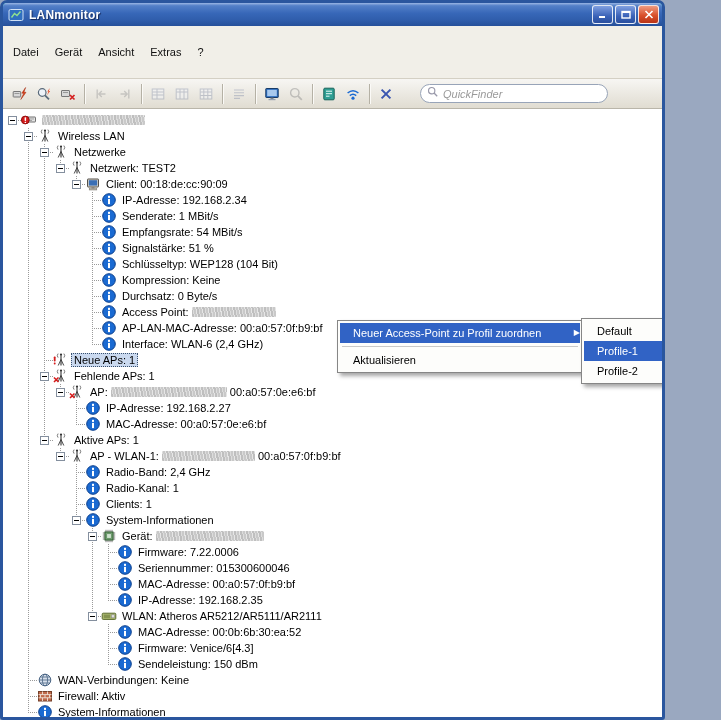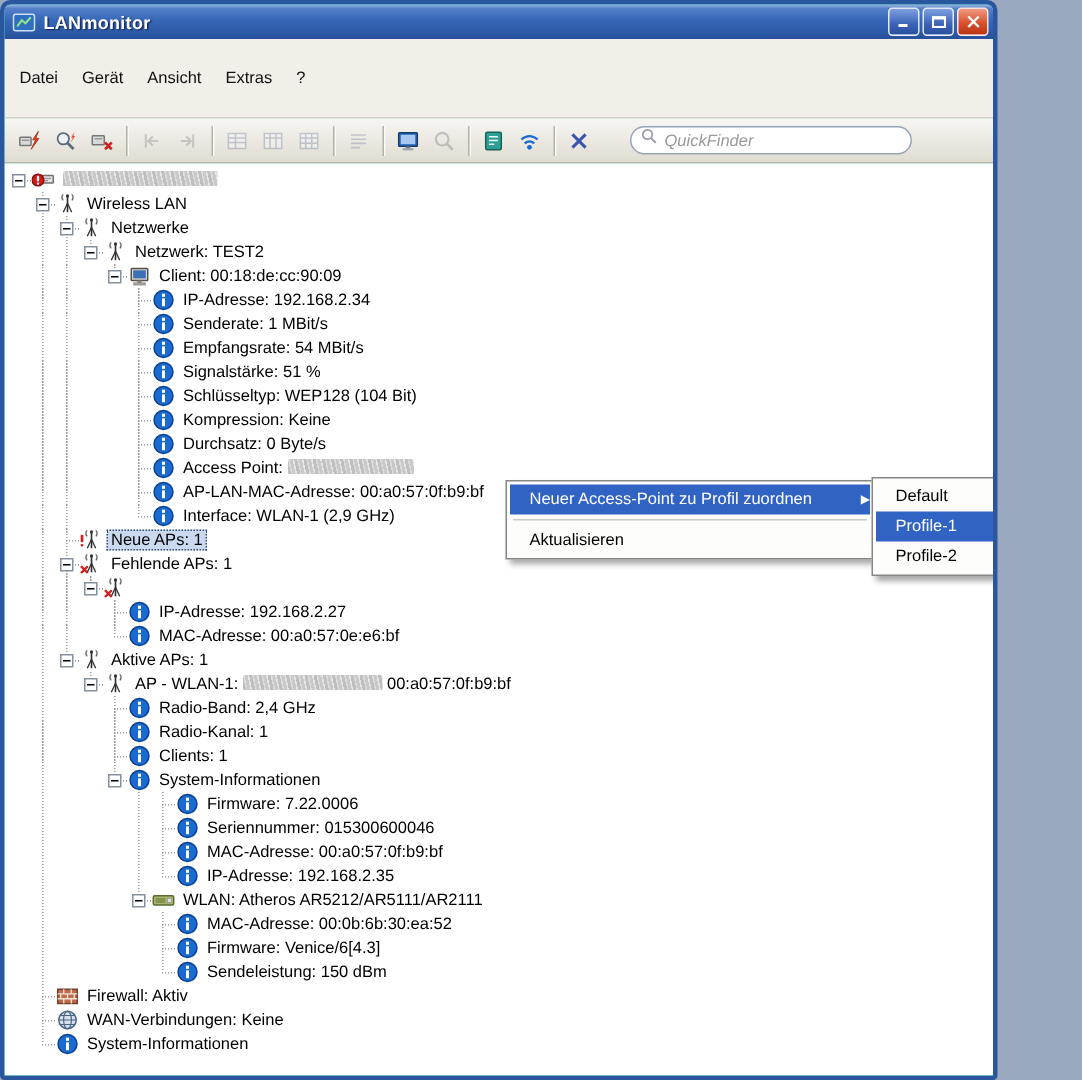--- a/index.html
+++ b/index.html
@@ -494,21 +494,21 @@
             <i class="up"></i>
             <i class="hz"></i>
           </span>
           <span class="icon16">
             <svg width="16" height="16" viewBox="0 0 16 16">
               <circle cx="8" cy="8" r="6.3" fill="#1a6ad2" stroke="#0c3f8c"></circle>
               <rect x="7" y="3.8" width="2" height="2.1" fill="#fff"></rect>
               <rect x="7" y="6.9" width="2" height="5.2" fill="#fff"></rect>
             </svg>
           </span>
-          <span class="tlabel">Interface: WLAN-1 (2,9 GHz)</span>
+          <span class="tlabel">Interface: WLAN-6 (2,4 GHz)</span>
         </div>
         <div class="tree-row">
           <span class="cell"></span>
           <span class="cell vline"></span>
           <span class="cell conn">
             <i class="up"></i>
             <i class="down"></i>
             <i class="hz"></i>
           </span>
           <span class="icon16">
@@ -561,20 +561,21 @@
           <span class="icon16">
             <svg width="16" height="16" viewBox="0 0 16 16">
               <path d="M8 3.2 L8 13.5" stroke="#333" stroke-width="1.1"></path>
               <path d="M5.2 13.5 L8 7.5 L10.8 13.5" stroke="#333" stroke-width="0.9" fill="none"></path>
               <circle cx="8" cy="2.6" r="1.1" fill="#333"></circle>
               <path d="M5.1 5.6 Q3.4 3.6 5.1 1.6" stroke="#666" fill="none" stroke-width="0.9"></path>
               <path d="M10.9 5.6 Q12.6 3.6 10.9 1.6" stroke="#666" fill="none" stroke-width="0.9"></path>
               <path d="M1 9.5 L5.5 14 M5.5 9.5 L1 14" stroke="#d41c1c" stroke-width="1.6"></path>
             </svg>
           </span>
+          <span class="tlabel">AP: <span class="blur" style="width: 116px;"></span> 00:a0:57:0e:e6:bf</span>
         </div>
         <div class="tree-row">
           <span class="cell"></span>
           <span class="cell vline"></span>
           <span class="cell vline"></span>
           <span class="cell"></span>
           <span class="cell conn">
             <i class="up"></i>
             <i class="down"></i>
             <i class="hz"></i>
@@ -726,20 +727,43 @@
             </svg>
           </span>
           <span class="tlabel">System-Informationen</span>
         </div>
         <div class="tree-row">
           <span class="cell"></span>
           <span class="cell vline"></span>
           <span class="cell"></span>
           <span class="cell"></span>
           <span class="cell"></span>
+          <span class="cell conn">
+            <i class="up"></i>
+            <i class="down"></i>
+            <i class="hz"></i>
+            <span class="ebox">
+              <i class="mn"></i>
+            </span>
+          </span>
+          <span class="icon16">
+            <svg width="16" height="16" viewBox="0 0 16 16">
+              <path d="M5 4 V1.8 M7 4 V1.8 M9 4 V1.8 M11 4 V1.8 M5 14.2 V12 M7 14.2 V12 M9 14.2 V12 M11 14.2 V12 M4 5 H1.8 M4 7 H1.8 M4 9 H1.8 M4 11 H1.8 M14.2 5 H12 M14.2 7 H12 M14.2 9 H12 M14.2 11 H12" stroke="#666" stroke-width="0.9"></path>
+              <rect x="4" y="4" width="8" height="8" fill="#79a879" stroke="#2f5c2f"></rect>
+              <rect x="5.8" y="5.8" width="4.4" height="4.4" fill="#cfe2cf" stroke="#4a7a4a" stroke-width="0.5"></rect>
+            </svg>
+          </span>
+          <span class="tlabel">Gerät: <span class="blur" style="width: 108px;"></span></span>
+        </div>
+        <div class="tree-row">
+          <span class="cell"></span>
+          <span class="cell vline"></span>
+          <span class="cell"></span>
+          <span class="cell"></span>
+          <span class="cell"></span>
           <span class="cell vline"></span>
           <span class="cell conn">
             <i class="up"></i>
             <i class="down"></i>
             <i class="hz"></i>
           </span>
           <span class="icon16">
             <svg width="16" height="16" viewBox="0 0 16 16">
               <circle cx="8" cy="8" r="6.3" fill="#1a6ad2" stroke="#0c3f8c"></circle>
               <rect x="7" y="3.8" width="2" height="2.1" fill="#fff"></rect>
@@ -896,42 +920,42 @@
         </div>
         <div class="tree-row">
           <span class="cell"></span>
           <span class="cell conn">
             <i class="up"></i>
             <i class="down"></i>
             <i class="hz"></i>
           </span>
           <span class="icon16">
             <svg width="16" height="16" viewBox="0 0 16 16">
+              <circle cx="8" cy="8" r="5.8" fill="#d7e0ec" stroke="#4a6584"></circle>
+              <ellipse cx="8" cy="8" rx="2.6" ry="5.8" fill="none" stroke="#4a6584" stroke-width="0.8"></ellipse>
+              <path d="M2.2 8 H13.8 M3.2 5 H12.8 M3.2 11 H12.8" stroke="#4a6584" stroke-width="0.8" fill="none"></path>
+            </svg>
+          </span>
+          <span class="tlabel">WAN-Verbindungen: Keine</span>
+        </div>
+        <div class="tree-row">
+          <span class="cell"></span>
+          <span class="cell conn">
+            <i class="up"></i>
+            <i class="down"></i>
+            <i class="hz"></i>
+          </span>
+          <span class="icon16">
+            <svg width="16" height="16" viewBox="0 0 16 16">
               <rect x="1.5" y="3.5" width="13" height="9.5" fill="#bf6a4a" stroke="#76412a"></rect>
               <path d="M1.5 6.6 H14.5 M1.5 9.8 H14.5" stroke="#efe3d8" stroke-width="0.9"></path>
               <path d="M5.5 3.5 V6.6 M10.5 3.5 V6.6 M3.5 6.6 V9.8 M8 6.6 V9.8 M12.5 6.6 V9.8 M5.5 9.8 V13 M10.5 9.8 V13" stroke="#efe3d8" stroke-width="0.9"></path>
             </svg>
           </span>
           <span class="tlabel">Firewall: Aktiv</span>
-        </div>
-        <div class="tree-row">
-          <span class="cell"></span>
-          <span class="cell conn">
-            <i class="up"></i>
-            <i class="down"></i>
-            <i class="hz"></i>
-          </span>
-          <span class="icon16">
-            <svg width="16" height="16" viewBox="0 0 16 16">
-              <circle cx="8" cy="8" r="5.8" fill="#d7e0ec" stroke="#4a6584"></circle>
-              <ellipse cx="8" cy="8" rx="2.6" ry="5.8" fill="none" stroke="#4a6584" stroke-width="0.8"></ellipse>
-              <path d="M2.2 8 H13.8 M3.2 5 H12.8 M3.2 11 H12.8" stroke="#4a6584" stroke-width="0.8" fill="none"></path>
-            </svg>
-          </span>
-          <span class="tlabel">WAN-Verbindungen: Keine</span>
         </div>
         <div class="tree-row">
           <span class="cell"></span>
           <span class="cell conn">
             <i class="up"></i>
             <i class="hz"></i>
           </span>
           <span class="icon16">
             <svg width="16" height="16" viewBox="0 0 16 16">
               <circle cx="8" cy="8" r="6.3" fill="#1a6ad2" stroke="#0c3f8c"></circle>

